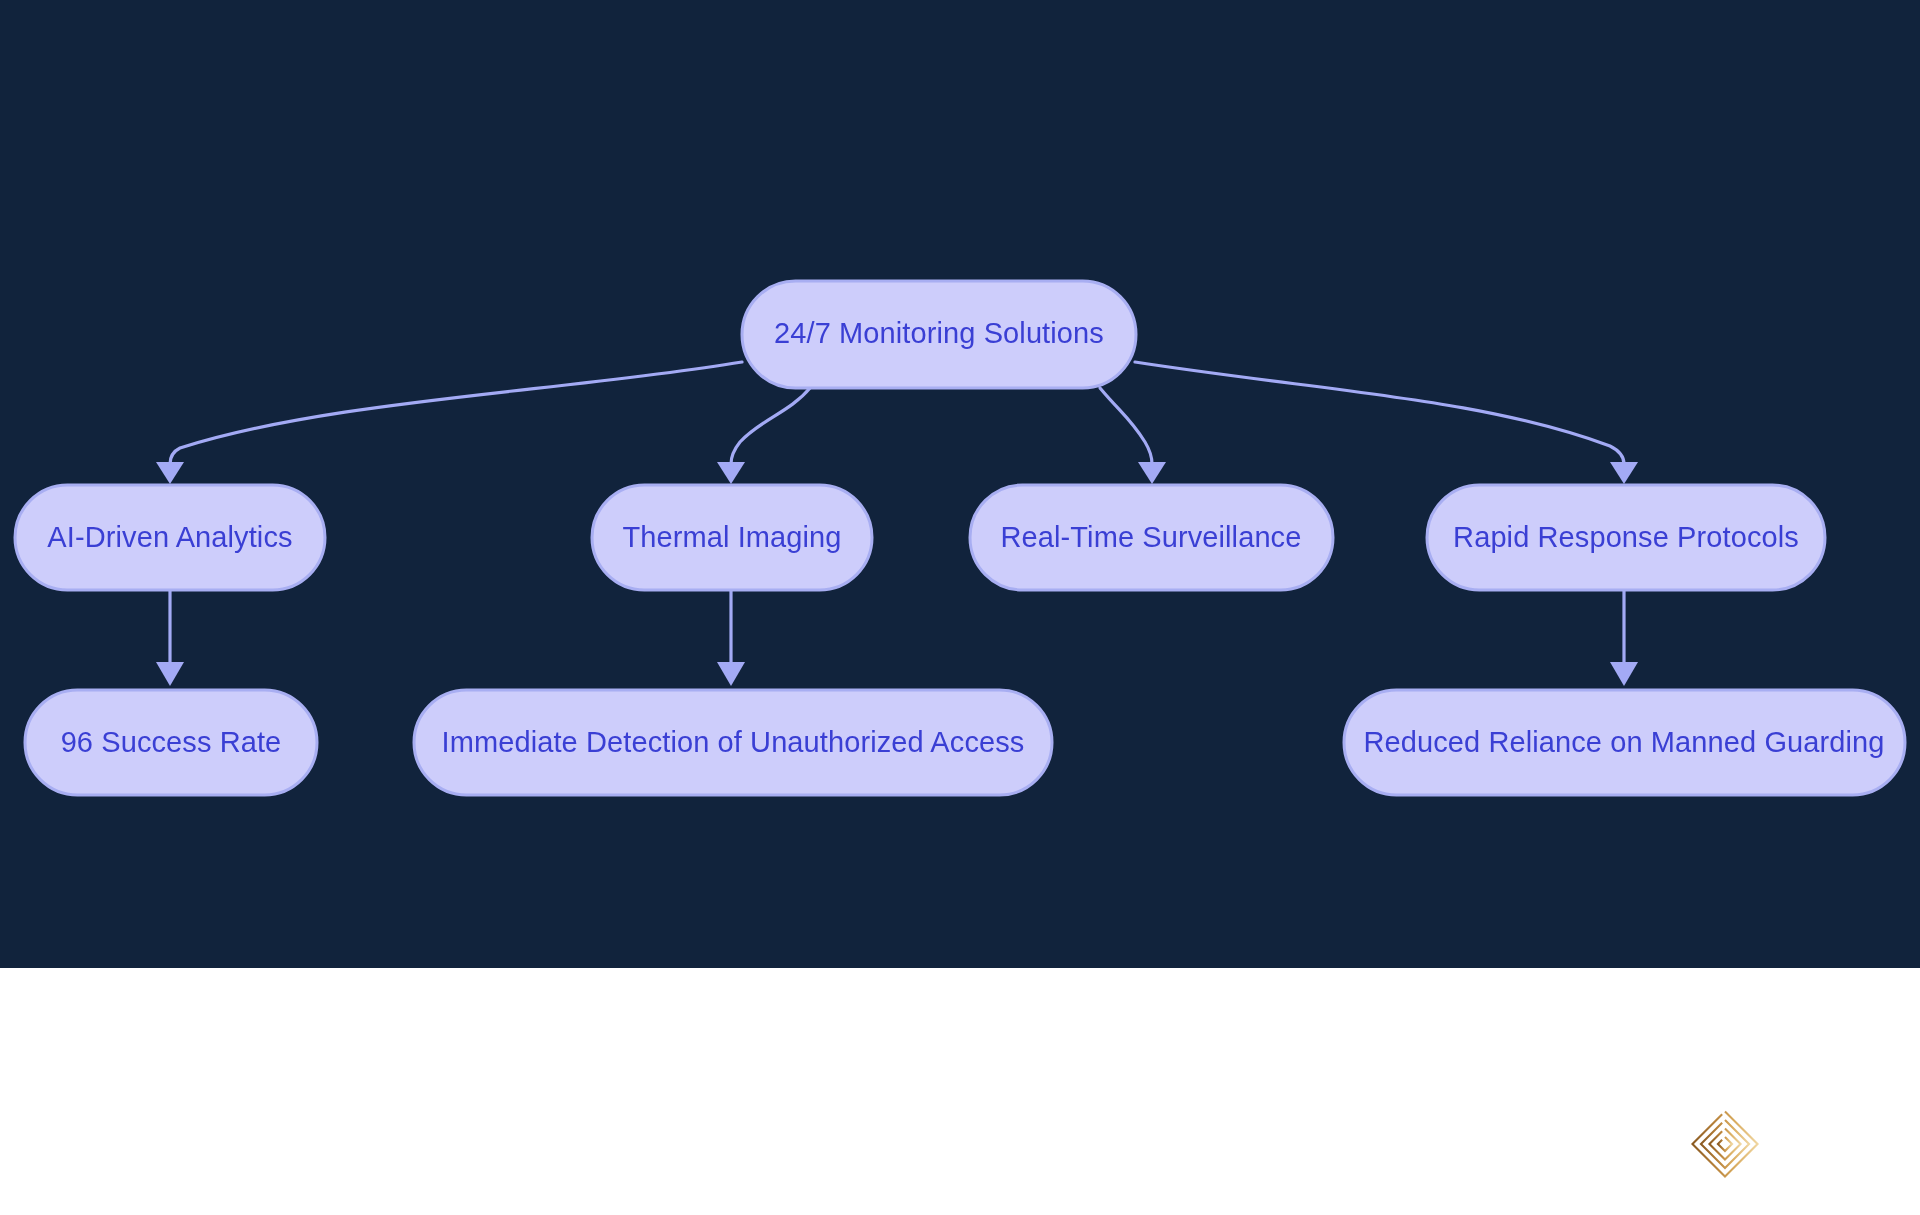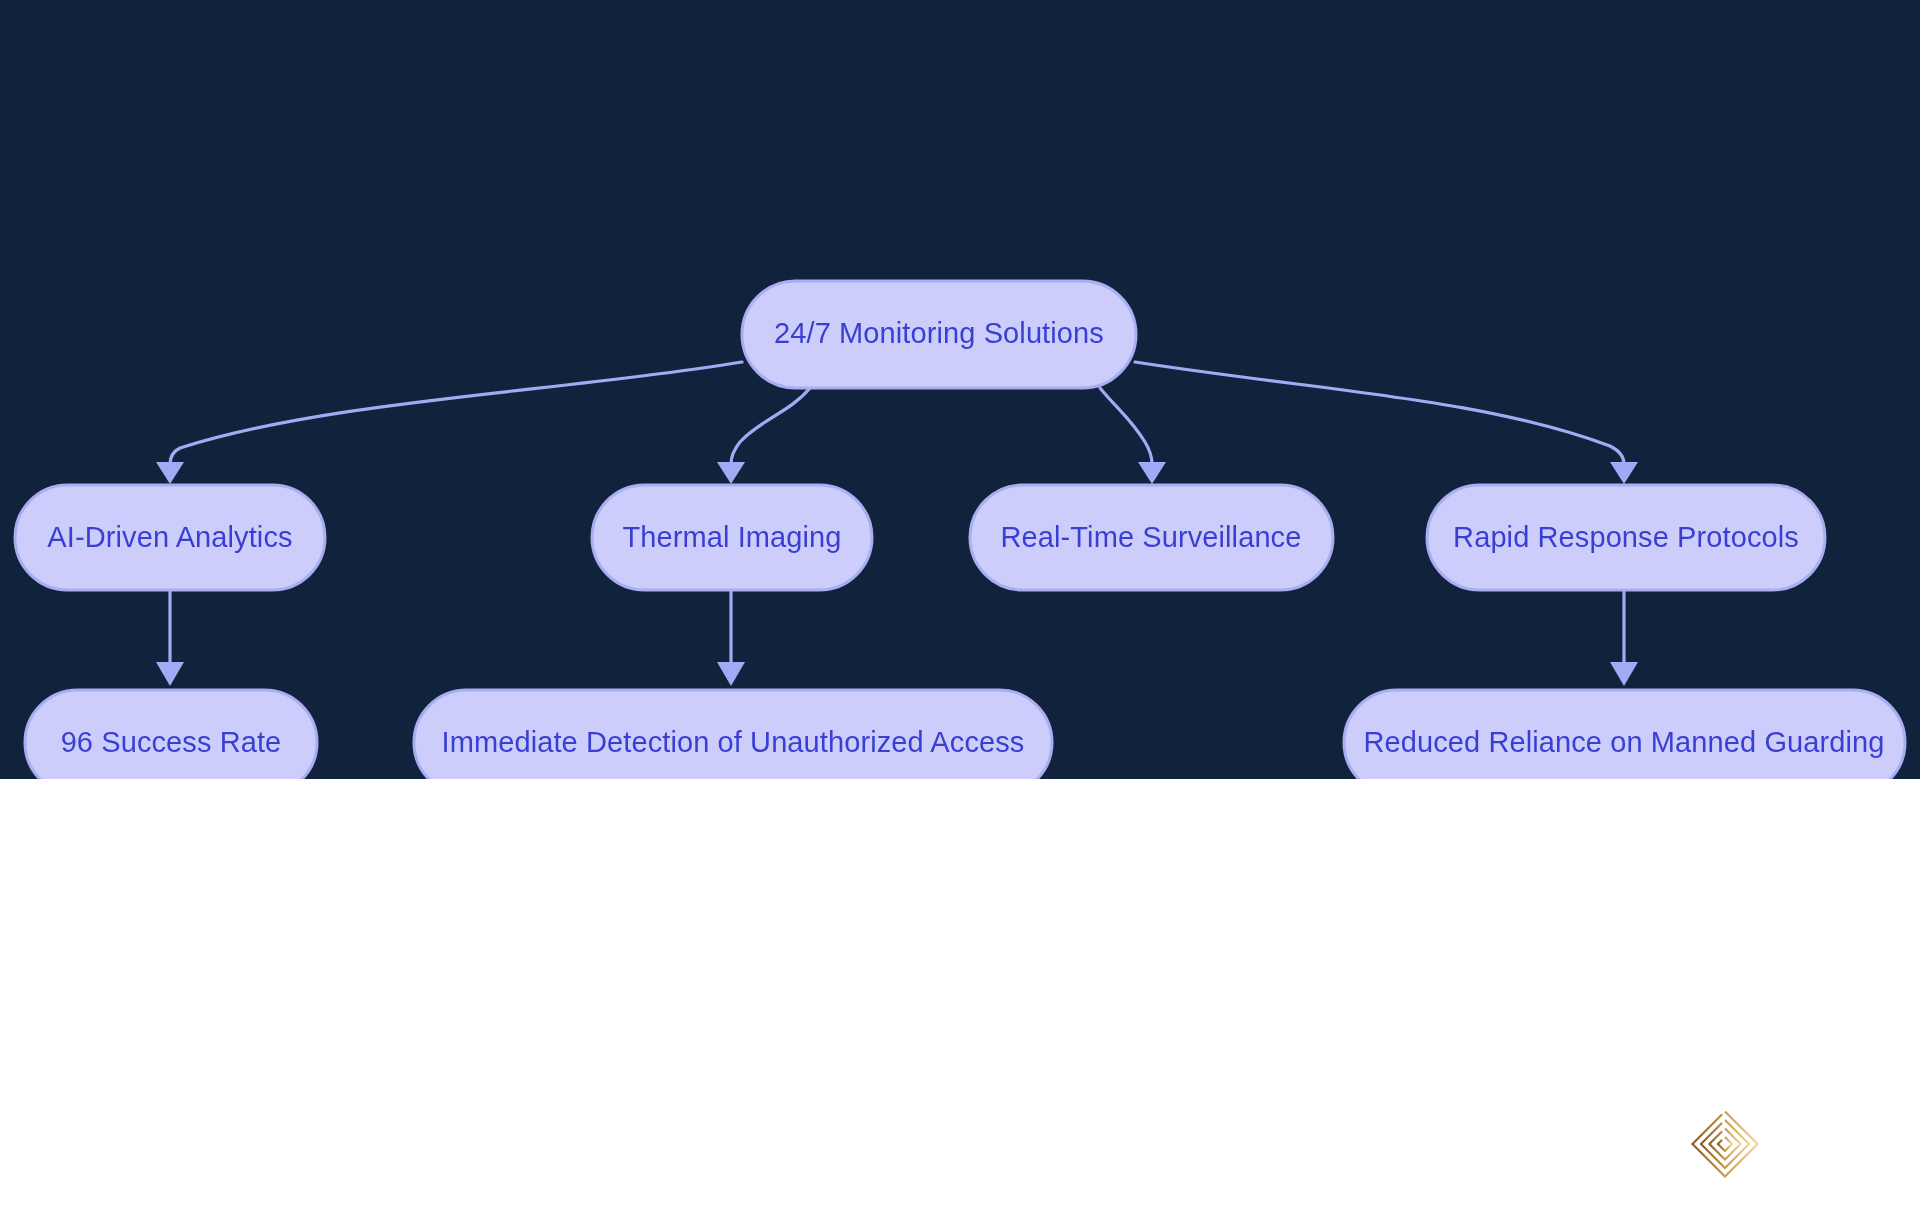--- a/index.html
+++ b/index.html
@@ -18,21 +18,21 @@
   #app {
     position: absolute;
     inset: 0;
     background: #ffffff;
   }
   .canvas {
     position: absolute;
     left: 0;
     top: 0;
     width: 1920px;
-    height: 779px;
+    height: 968px;
     background: #11233c;
     overflow: hidden;
   }
   .canvas svg {
     display: block;
     width: 1920px;
     height: 1083px;
   }
   .node-rect {
     fill: #cdcdfb;

